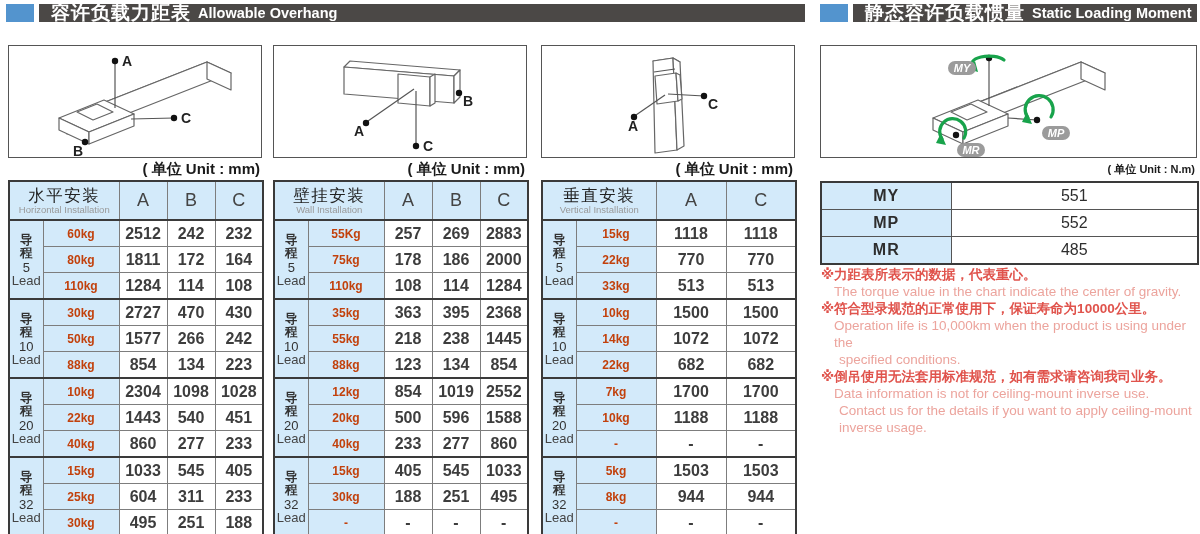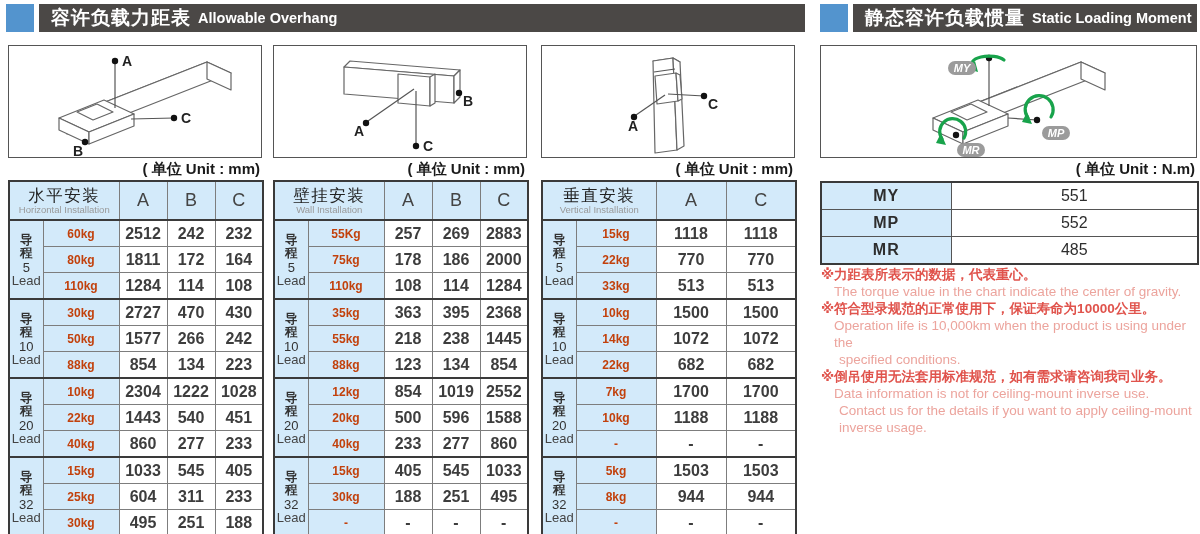--- a/index.html
+++ b/index.html
@@ -1,20 +1,20 @@
 <!DOCTYPE html>
 <html><head>
 <meta charset="utf-8">
 <style>
   html,body{margin:0;padding:0;background:#ffffff;}
   body{font-family:"Liberation Sans","DejaVu Sans",sans-serif;color:#333;}
   .page{position:relative;width:1200px;height:534px;background:#fff;overflow:hidden;}
 
   
-  .hdr{position:absolute;top:4px;height:28px;display:flex;align-items:stretch;}
+  .hdr{position:absolute;top:4px;height:18px;display:flex;align-items:stretch;}
   .hdr-sq{width:28px;background:#5394ce;margin-right:5px;}
   .hdr-bar{flex:1;background:#4b4846;color:#fff;display:flex;align-items:center;padding-left:12px;gap:7px;white-space:nowrap;}
   .hdr-zh{font-size:19px;font-weight:bold;letter-spacing:1px;}
   .hdr-en{font-size:14.5px;font-weight:600;}
   #hdr-left{left:6px;width:799px;}
   #hdr-right{left:820px;width:377px;}
 
   
   .col{position:absolute;top:45px;width:254px;}
   #col1{left:8px;} #col2{left:273px;} #col3{left:541px;}
@@ -33,21 +33,21 @@
   td.col-head{font-size:18px;color:#444;}
   td.lead-cell{background:#d3eafa;}
   .lead-zh{font-size:12.5px;font-weight:bold;line-height:13.5px;color:#333;}
   .lead-num{font-size:13px;line-height:14px;color:#333;}
   .lead-en{font-size:13px;line-height:11px;color:#444;}
   td.kg-cell{background:#d3eafa;font-size:12px;font-weight:bold;color:#c2410c;}
   td.val-cell{background:#fff;font-size:16px;font-weight:bold;color:#3d3d3d;}
 
   
   .r-dbox{position:absolute;left:820px;top:45px;width:375px;height:111px;border:1px solid #555;background:#fff;}
-  .r-unit{position:absolute;left:820px;top:158px;width:375px;height:22px;line-height:22px;font-size:15px;font-weight:600;color:#1a1a1a;text-align:right;white-space:nowrap;}
+  .r-unit{position:absolute;left:820px;top:158px;width:375px;height:22px;line-height:22px;font-size:11px;font-weight:600;color:#1a1a1a;text-align:right;white-space:nowrap;}
   table.mt{position:absolute;left:820px;top:181px;width:377px;border-collapse:collapse;table-layout:fixed;border:2px solid #3a3a3a;}
   table.mt col.m-lab{width:130px;} table.mt col.m-val{width:247px;}
   table.mt td{border:1.5px solid #555;height:26px;text-align:center;vertical-align:middle;font-size:16px;color:#2e2e2e;padding:0;}
   table.mt td.m-label{background:#d3eafa;font-weight:bold;letter-spacing:1px;}
   .notes{position:absolute;left:821px;top:266px;width:377px;}
   .note-zh{color:#e0534c;font-weight:bold;font-size:13.5px;line-height:17px;}
   .note-en{color:#eca49d;font-size:13.5px;line-height:17px;padding-left:13px;}
   .note-en.cont{padding-left:18px;}
 
   
@@ -172,21 +172,21 @@
             </tr>
             <tr class="group-start">
               <td class="lead-cell" rowspan="3">
                 <div class="lead-zh">导</div>
                 <div class="lead-zh">程</div>
                 <div class="lead-num">20</div>
                 <div class="lead-en">Lead</div>
               </td>
               <td class="kg-cell">10kg</td>
               <td class="val-cell">2304</td>
-              <td class="val-cell">1222</td>
+              <td class="val-cell">1098</td>
               <td class="val-cell">1028</td>
             </tr>
             <tr>
               <td class="kg-cell">22kg</td>
               <td class="val-cell">1443</td>
               <td class="val-cell">540</td>
               <td class="val-cell">451</td>
             </tr>
             <tr>
               <td class="kg-cell">40kg</td>

